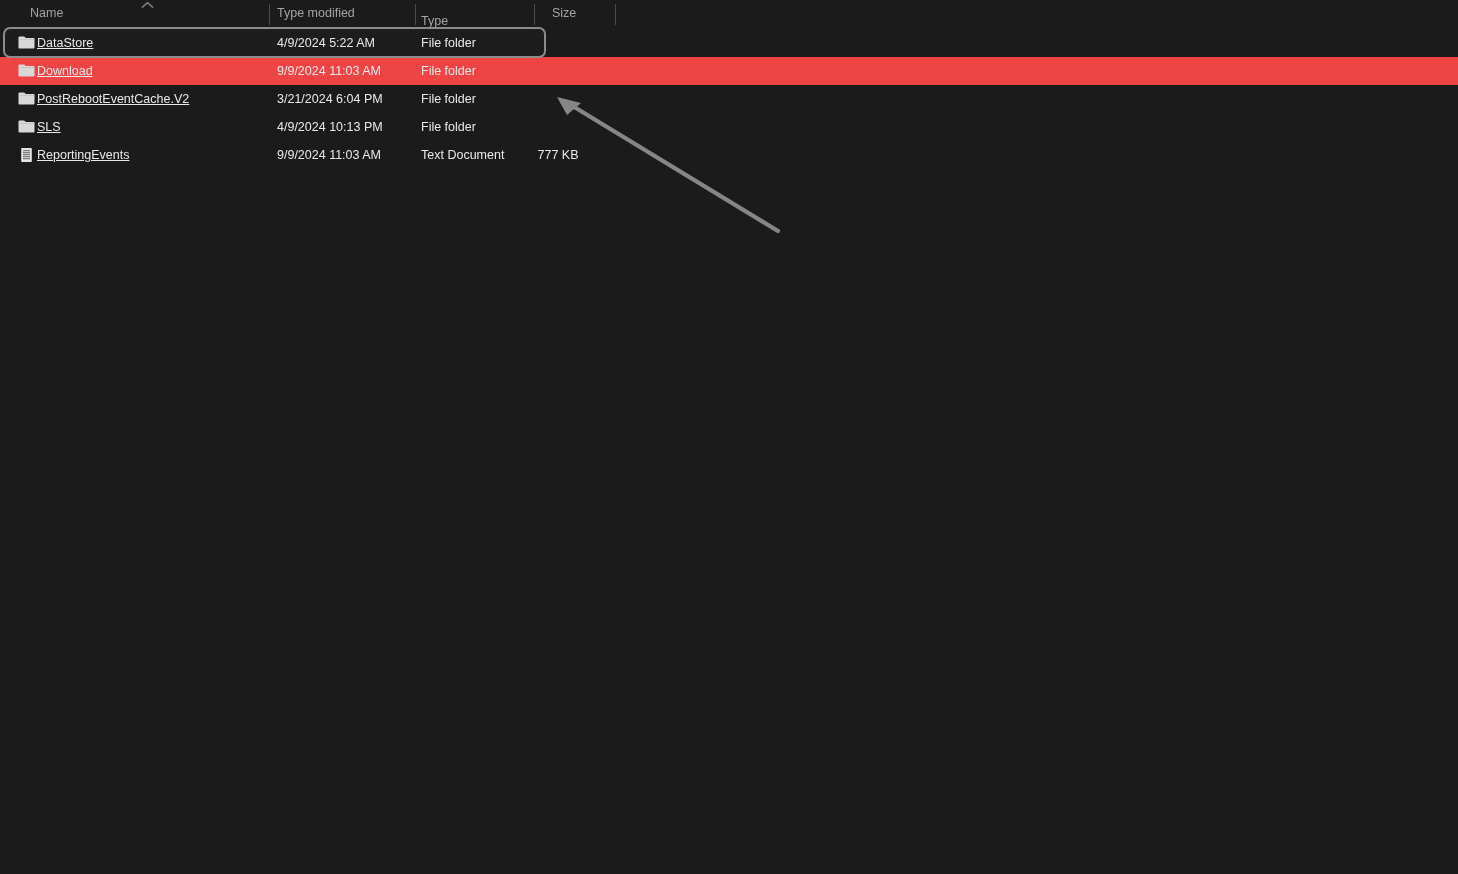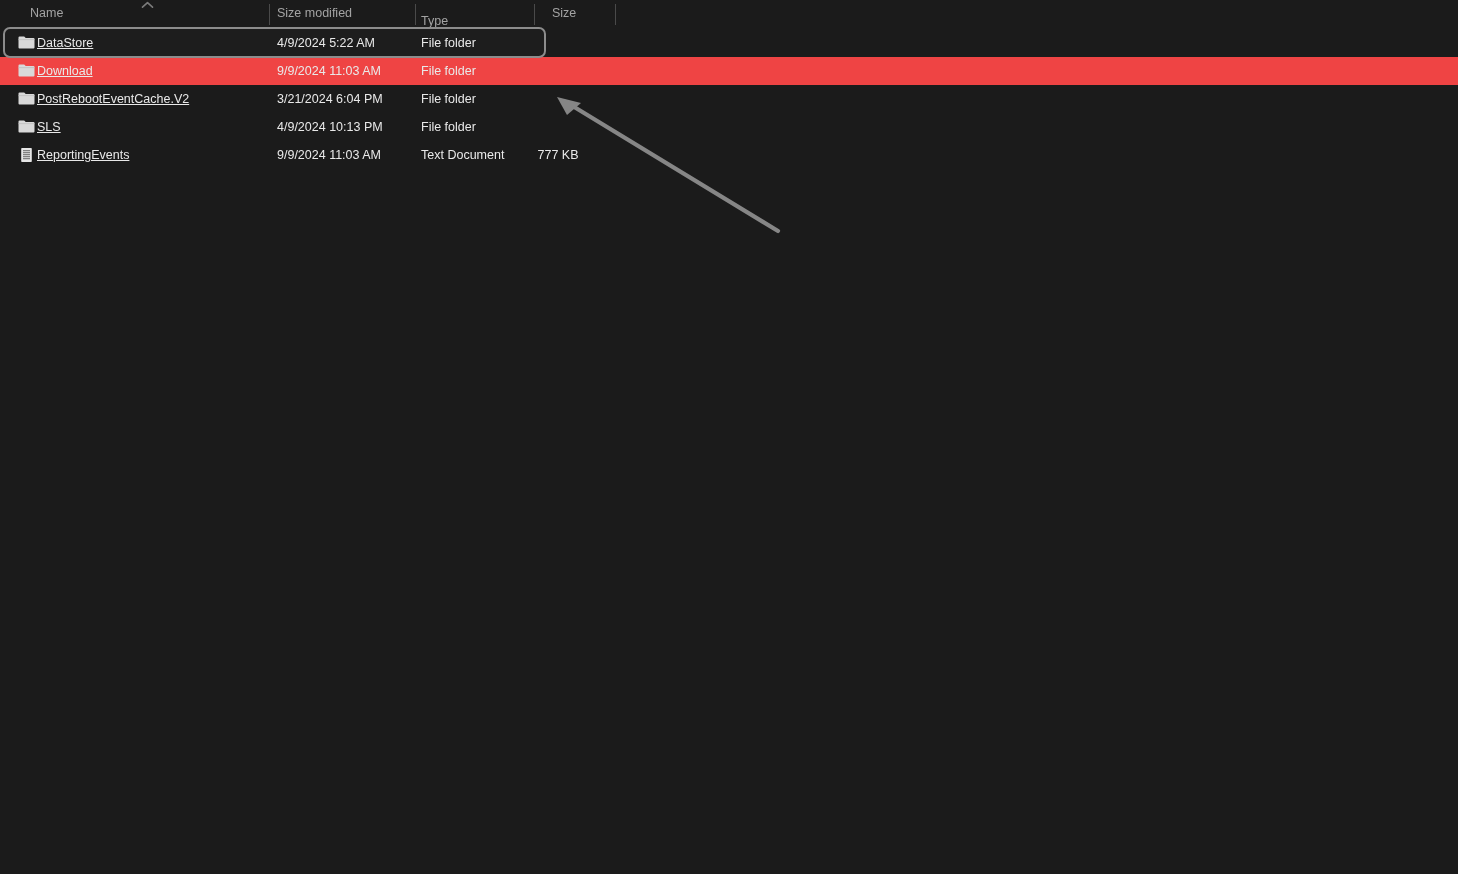--- a/index.html
+++ b/index.html
@@ -131,21 +131,21 @@
 
 <div class="col-header">
 
   <div class="sort-indicator">
     <svg width="13" height="8" viewBox="0 0 13 8">
       <path d="M1.5 6.2 L6.5 1.6 L11.5 6.2" fill="none" stroke="#9a9a9a" stroke-width="1.6" stroke-linecap="round" stroke-linejoin="round"></path>
     </svg>
   </div>
 
   <div class="hdr-cell hdr-name">Name</div>
-  <div class="hdr-cell hdr-date">Size modified</div>
+  <div class="hdr-cell hdr-date">Type modified</div>
   <div class="hdr-cell hdr-type">Type</div>
   <div class="hdr-cell hdr-size">Size</div>
 
   <div class="hdr-divider div-1"></div>
   <div class="hdr-divider div-2"></div>
   <div class="hdr-divider div-3"></div>
   <div class="hdr-divider div-4"></div>
 </div>
 
 <div class="file-list">

